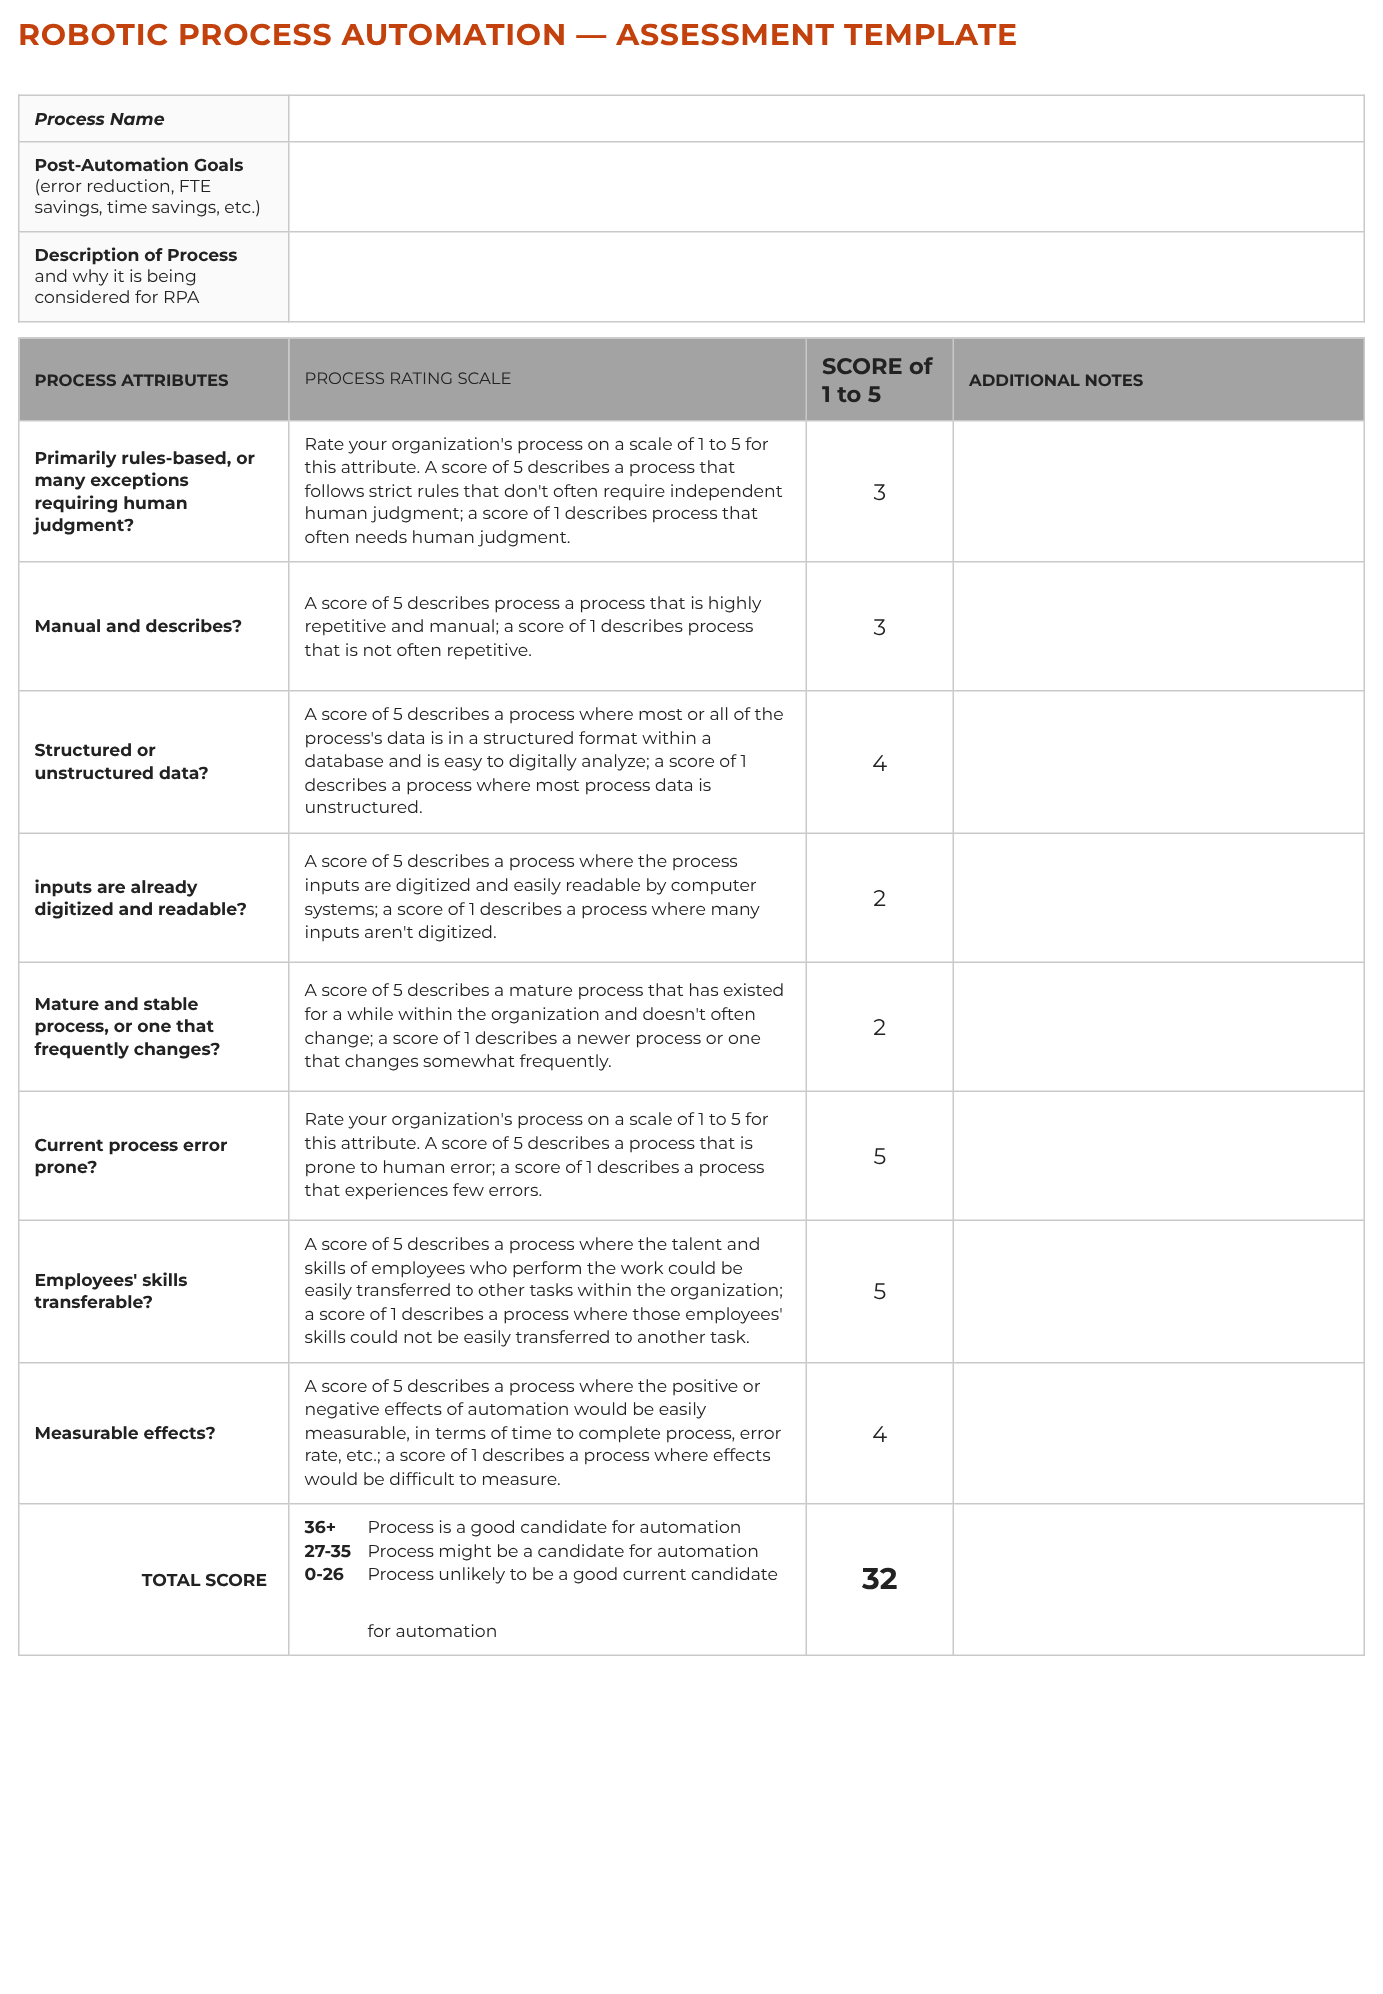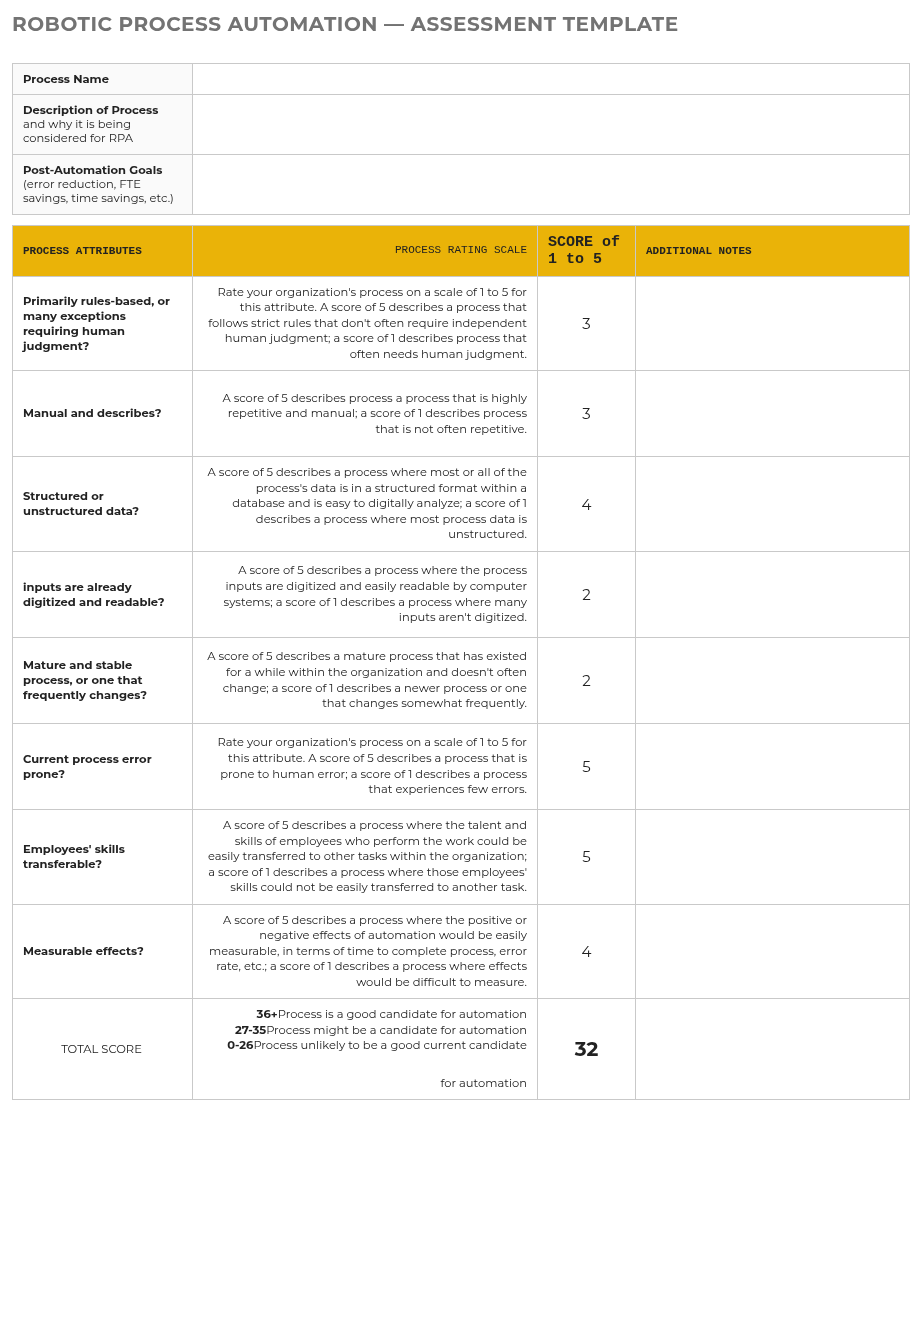--- a/index.html
+++ b/index.html
@@ -8,21 +8,21 @@
     margin: 0;
     padding: 12px;
     background: #fff;
     color: #222;
     font-size: 12px;
   }
   .page-title {
     font-size: 20px;
     font-weight: 700;
     letter-spacing: 0.5px;
-    color: #737373;
+    color: #c2410c;
     margin: 0 0 4px 0;
   }
   .intro {
     font-style: italic;
     font-size: 11px;
     color: #333;
     margin: 4px 0 8px 0;
     line-height: 1.35;
   }
   table {
@@ -36,43 +36,42 @@
     font-size: 11.5px;
     background: #fff;
   }
   .info-table td.label-cell {
     width: 180px;
     background: #fafafa;
   }
   .info-table td.label-cell .b { font-weight: 700; display:block; }
   .info-table td.label-cell .sub { font-weight: 400; display:block; }
   .info-table tr.tall td { height: 60px; }
-  .info-table tr.short td { height: 28px; }
+  .info-table tr.short td { height: 28px; font-style: italic; }
   .gap { height: 10px; }
   .attr-table th, .attr-table td {
     border: 1px solid #c9c9c9;
     padding: 8px 10px;
     font-size: 11.5px;
     vertical-align: middle;
     text-align: left;
   }
   .attr-table th {
-    background: #eab308;
+    background: #a3a3a3;
     font-weight: 700;
     font-size: 11px;
-    font-family: Liberation Mono, monospace;
   }
   .attr-table .col-attr { width: 180px; font-weight: 700; }
-  .attr-table .col-scale { width: 345px; font-weight: 400; line-height:1.35;text-align:right; }
+  .attr-table .col-scale { width: 345px; font-weight: 400; line-height:1.35; }
   .attr-table .col-score { width: 98px; text-align: center; font-size: 15px; }
   .attr-table .col-notes { }
   .attr-table tbody tr td { height: 86px; }
   .attr-table tbody tr td.col-attr { line-height:1.3;margin-top:23px; }
   .total-row td { font-weight:400; height:86px;}
-  .total-row .col-attr { text-align: center; font-weight:400; padding-right:14px;padding-left:12px;}
+  .total-row .col-attr { text-align: right; font-weight:700; padding-right:14px;padding-left:12px;}
   .total-row .col-score { font-weight:700; font-size:20px;}
   .legend { line-height: 1.7; }
   .legend .lg { display: block; }
   .legend .lg b { font-weight:700; display:inline-block; width:42px;}
   .legend .indent { padding-left:42px; display:block;margin-top:22px;}
 </style>
 </head>
 <body>
 
 <h1 class="page-title">ROBOTIC PROCESS AUTOMATION — ASSESSMENT TEMPLATE</h1>
@@ -83,29 +82,29 @@
 <table class="info-table">
   <tbody>
       <tr class="short">
     <td class="label-cell">
       <span class="b">Process Name</span>
     </td>
     <td></td>
   </tr>
   <tr class="tall">
     <td class="label-cell">
-      <span class="b">Description of Process</span>
-      <span class="sub">and why it is being considered for RPA</span>
+      <span class="b">Post-Automation Goals</span>
+      <span class="sub">(error reduction, FTE savings, time savings, etc.)</span>
     </td>
     <td></td>
   </tr>
   <tr class="tall">
     <td class="label-cell">
-      <span class="b">Post-Automation Goals</span>
-      <span class="sub">(error reduction, FTE savings, time savings, etc.)</span>
+      <span class="b">Description of Process</span>
+      <span class="sub">and why it is being considered for RPA</span>
     </td>
     <td></td>
   </tr>
 </tbody>
   </table>
 
 <div class="gap"></div>
 
 <table class="attr-table">
   <thead>

